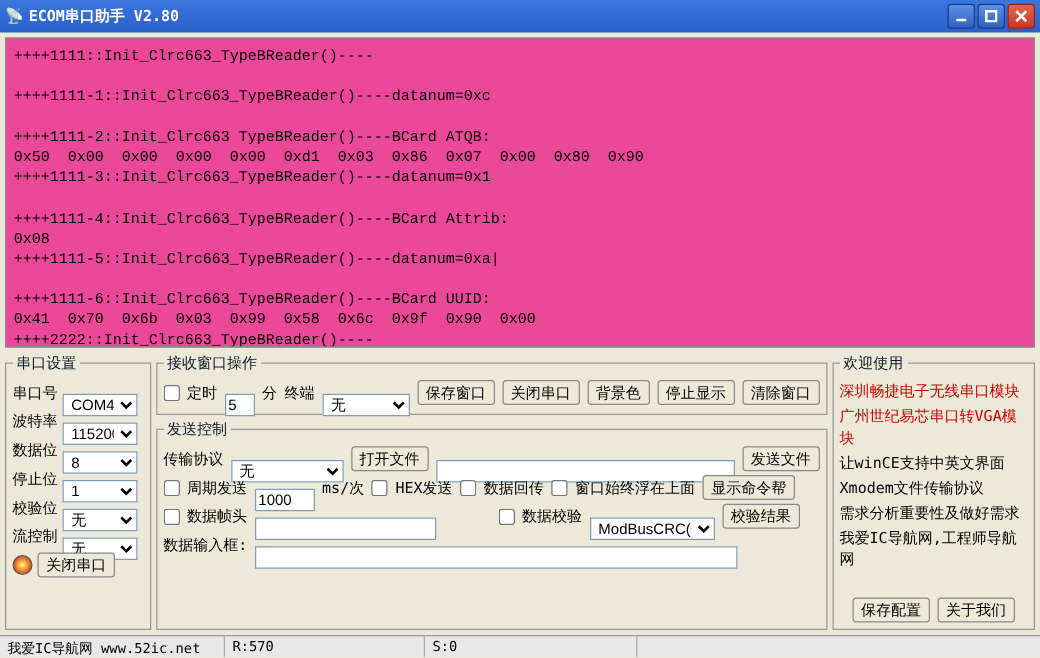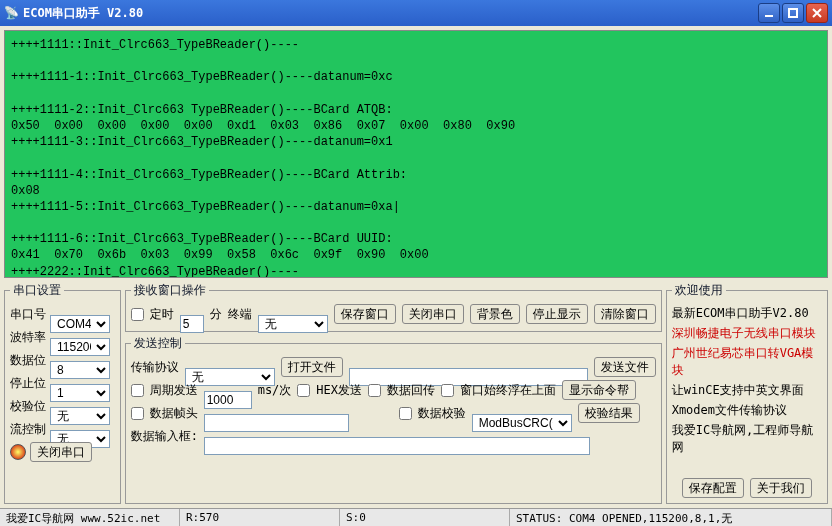--- a/index.html
+++ b/index.html
@@ -3,21 +3,21 @@
 <meta charset="utf-8">
 <style>
 * { box-sizing: border-box; margin: 0; padding: 0; }
 body { font-family: "SimSun", "宋体", monospace; font-size: 12px; background: #ece9d8; width: 832px; height: 526px; overflow: hidden; }
 .titlebar { height: 26px; background: linear-gradient(#3b77dd, #2a5fc9); display: flex; align-items: center; padding: 0 4px; color: #fff; }
 .titlebar .title { flex: 1; font-weight: bold; padding-left: 4px; }
 .tbtn { width: 22px; height: 20px; background: linear-gradient(#5c8fe8,#2f61c5); border: 1px solid #1a3d85; border-radius: 3px; margin-left: 2px; display: flex; align-items: center; justify-content: center; }
 .tbtn.close { background: linear-gradient(#e76450,#c83a22); border-color: #9a2515; }
 .tbtn svg { width: 10px; height: 10px; stroke: #fff; stroke-width: 2; fill: none; }
 .main { padding: 4px; display: flex; flex-direction: column; height: calc(100% - 26px - 18px); }
-.terminal { flex: 1; background: #22c55e; border: 1px solid #888; padding: 6px; font-family: "Courier New", monospace; font-size: 12px; white-space: pre; overflow: hidden; line-height: 1.35; }
+.terminal { flex: 1; background: #ec4899; border: 1px solid #888; padding: 6px; font-family: "Courier New", monospace; font-size: 12px; white-space: pre; overflow: hidden; line-height: 1.35; }
 .panels { display: flex; gap: 4px; margin-top: 4px; }
 fieldset { border: 1px solid #999; padding: 3px 5px 5px; font-size: 12px; }
 legend { color: #0f172a; padding: 0 3px; }
 .row { display: flex; align-items: center; gap: 3px; margin: 1px 0; height: 22px; }
 label { white-space: nowrap; }
 select, input[type=text] { font-size: 12px; border: 1px solid #7f9db9; background: #fff; height: 18px; padding: 0 2px; margin-top: 20px; }
 button { font-size: 12px; background: #ece9d8; border: 1px solid #888; border-radius: 3px; height: 20px; padding: 0 6px; cursor: pointer; white-space: nowrap; }
 .port-fs { width: 122px; }
 .port-fs select { width: 60px; }
 .port-fs .row { gap: 4px; }
@@ -163,32 +163,31 @@
         <div class="row gap6">
           <label>数据输入框:</label>
           <input type="text" class="flex1" value="" style="">
           <span style="width:60px"></span>
         </div>
       </fieldset>
     </div>
 
     <fieldset class="right-fs">
       <legend>欢迎使用</legend>
-      <span class="link">最新ECOM串口助手V2.80</span>
       <span class="link red">深圳畅捷电子无线串口模块</span>
       <span class="link red">广州世纪易芯串口转VGA模块</span>
       <span class="link">让winCE支持中英文界面</span>
       <span class="link">Xmodem文件传输协议</span>
+      <span class="link">需求分析重要性及做好需求</span>
       <span class="link">我爱IC导航网,工程师导航网</span>
       <div class="btnrow">
         <button>保存配置</button>
         <button>关于我们</button>
       </div>
     </fieldset>
   </div>
 </div>
 
 <div class="statusbar">
   <div style="width:180px">我爱IC导航网   www.52ic.net</div>
   <div style="width:160px">R:570</div>
   <div style="width:170px">S:0</div>
-  <div class="flex1">STATUS:  COM4 OPENED,115200,8,1,无</div>
 </div>
 
 </body></html>

